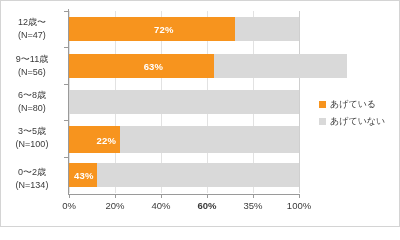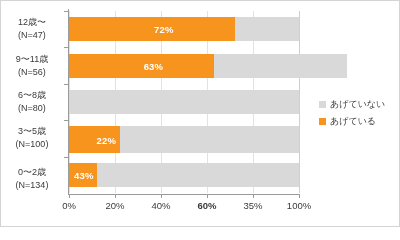--- a/index.html
+++ b/index.html
@@ -256,22 +256,22 @@
       <div class="xlabel" style="left: 68px;">0%</div>
       <div class="xlabel" style="left: 114px;">20%</div>
       <div class="xlabel" style="left: 160px;">40%</div>
       <div class="xlabel" style="left: 206px; font-weight: bold;">60%</div>
       <div class="xlabel" style="left: 252px;">35%</div>
       <div class="xlabel" style="left: 298px;">100%</div>
     </div>
 
   <div id="legend">
       <div class="legend-item">
+        <span class="legend-swatch" style="background: rgb(247, 148, 30);"></span>
+        <span class="legend-text">あげている</span>
+      </div>
+      <div class="legend-item">
         <span class="legend-swatch" style="background: rgb(217, 217, 217);"></span>
         <span class="legend-text">あげていない</span>
       </div>
-      <div class="legend-item">
-        <span class="legend-swatch" style="background: rgb(247, 148, 30);"></span>
-        <span class="legend-text">あげている</span>
-      </div>
     </div>
 
 </div>
 
 </body></html>

